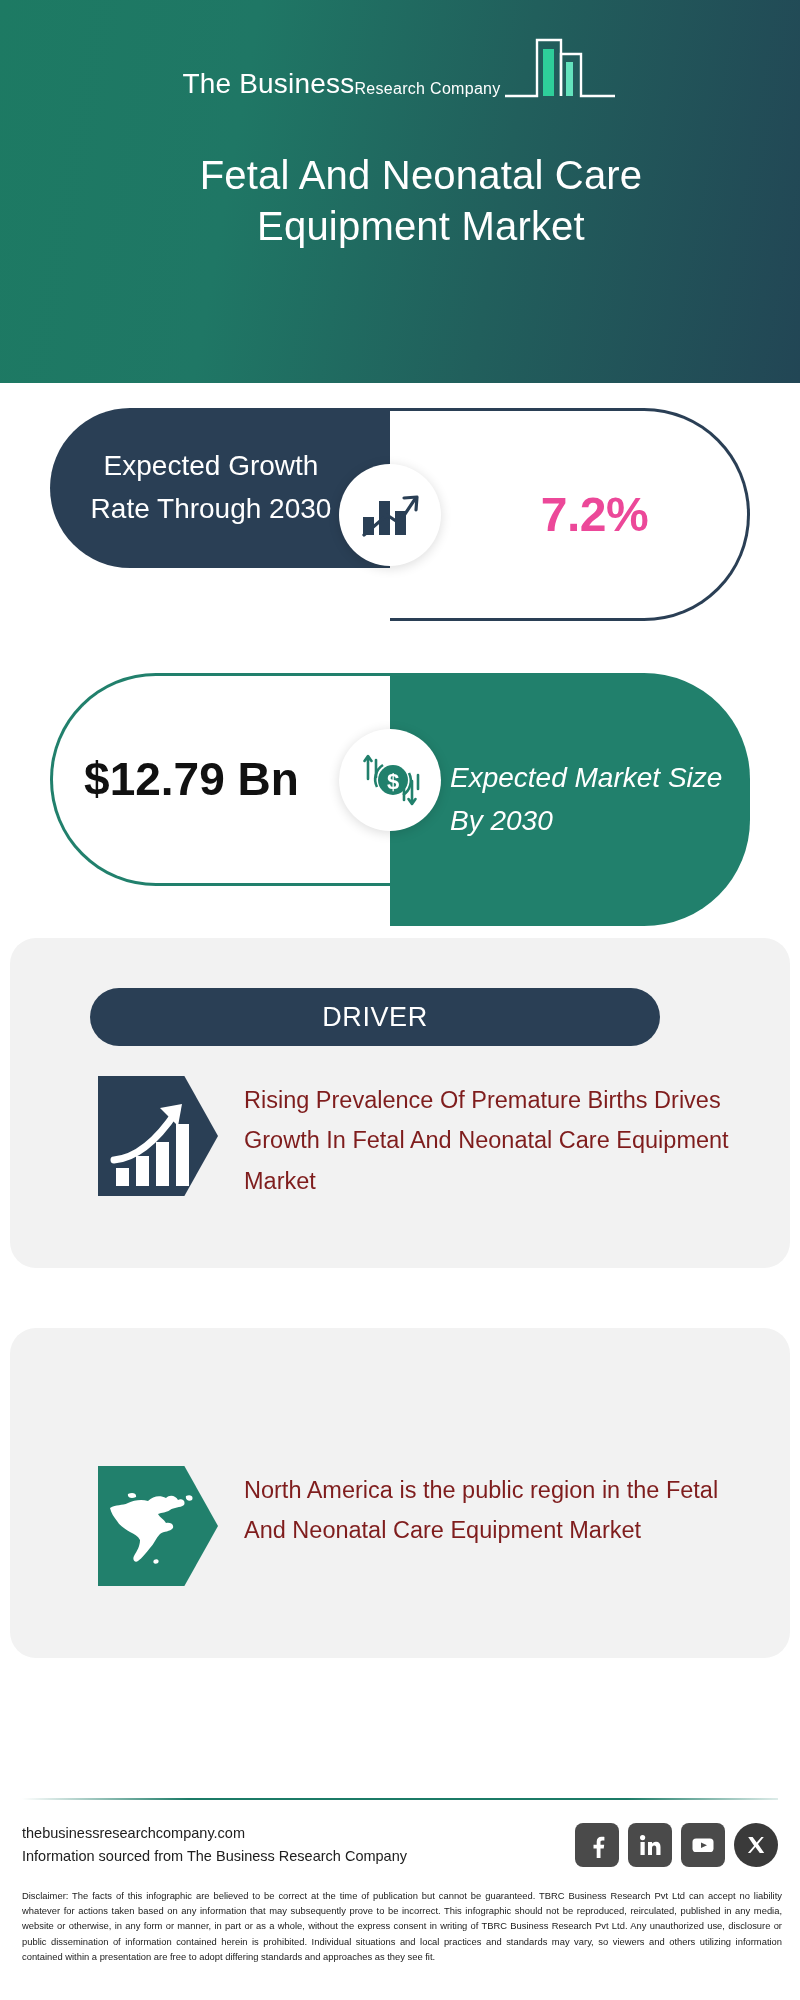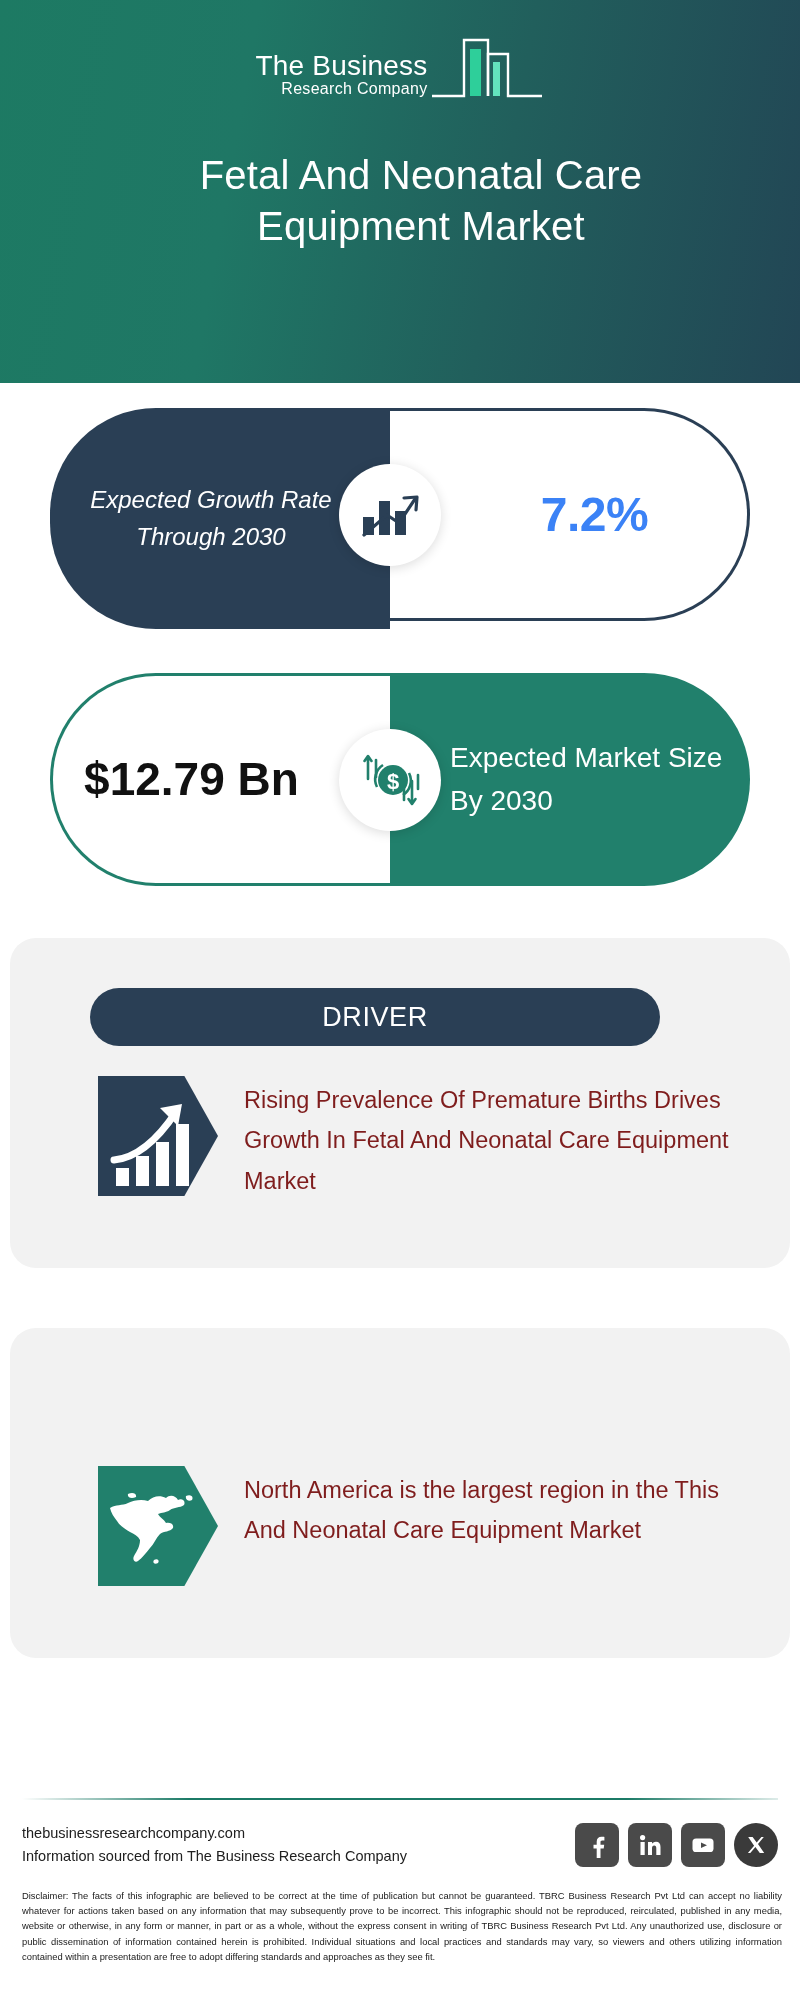--- a/index.html
+++ b/index.html
@@ -34,21 +34,21 @@
     align-items: flex-end;
   }
   .logo {
     position: relative;
     display: flex;
     align-items: flex-end;
     height: 80px;
   }
   .logo-text {
     display: flex;
-    flex-direction: column;
+    flex-direction: row;
     align-items: flex-end;
     padding-bottom: 6px;
     padding-right: 2px;
   }
   .logo-line1 {
     color: #ffffff;
     font-size: 28px;
     letter-spacing: 0.2px;
     line-height: 1.04;
     font-weight: 300;
@@ -84,50 +84,49 @@
     height: 213px;
     display: flex;
   }
   .stat-row.growth { top: 408px; }
   .stat-row.size   { top: 673px; }
 
   
   .gr-label {
     position: relative;
     width: 340px;
-    height: 221px;
+    height: 160px;
     background: #2a3f55;
     border-radius: 106px 0 0 106px;
     display: flex;
     align-items: center;
     justify-content: center;
     color: #ffffff;
-    font-size: 24px;
+    font-size: 28px;
     line-height: 1.52;
     text-align: center;
     padding-left: 26px;
     padding-right: 44px;
     z-index: 2;
-    font-style: italic;
   }
   .gr-value {
     position: relative;
     width: 360px;
     height: 213px;
     background: #ffffff;
     border-top: 3px solid #2a3f55;
     border-right: 3px solid #2a3f55;
     border-bottom: 3px solid #2a3f55;
     border-radius: 0 106px 106px 0;
     display: flex;
     align-items: center;
     justify-content: center;
     font-size: 48px;
     font-weight: 700;
-    color: #3b82f6;
+    color: #ec4899;
     letter-spacing: -0.5px;
     padding-left: 52px;
   }
 
   
   .sz-value {
     position: relative;
     width: 340px;
     height: 213px;
     background: #ffffff;
@@ -141,33 +140,34 @@
     font-size: 46px;
     font-weight: 700;
     color: #111111;
     line-height: 1.24;
     text-align: center;
     padding-right: 60px;
   }
   .sz-label {
     position: relative;
     width: 360px;
-    height: 213px;
+    height: 253px;
     background: #21806c;
     border-radius: 0 106px 106px 0;
     display: flex;
     align-items: center;
     justify-content: center;
     color: #ffffff;
     font-size: 28px;
     line-height: 1.52;
     text-align: left;
     padding-left: 60px;
     padding-right: 24px;
     z-index: 2;
+    font-style: italic;
   }
 
   .badge-circle {
     position: absolute;
     width: 102px;
     height: 102px;
     border-radius: 50%;
     background: #ffffff;
     box-shadow: 0 2px 12px rgba(0,0,0,0.14);
     display: flex;
@@ -360,21 +360,21 @@
       <div class="panel-icon green">
         <svg width="120" height="120" viewBox="0 0 120 120">
           <path fill="#ffffff" d="M12 42 C18 38, 24 40, 30 37 C36 34, 44 33, 50 35 C55 30, 62 29, 68 32 C72 28, 78 30, 80 34
             C84 32, 88 35, 86 39 C82 42, 76 41, 72 44 C68 47, 64 46, 60 48 C62 52, 66 53, 68 57
             C72 56, 76 58, 75 62 C72 66, 66 65, 62 68 C58 72, 56 78, 52 82 C48 87, 44 92, 40 95
             C37 97, 34 94, 36 90 C39 85, 42 80, 42 74 C40 70, 36 68, 32 66 C27 63, 22 60, 19 55
             C16 51, 13 47, 12 42 Z M88 30 C92 28, 96 30, 94 34 C91 36, 87 34, 88 30 Z
             M30 28 C34 26, 39 27, 38 31 C34 33, 29 32, 30 28 Z M56 94 C59 92, 62 94, 60 97 C57 99, 54 97, 56 94 Z"></path>
         </svg>
       </div>
-      <div class="panel-text">North America is the largest region in the This And Neonatal Care Equipment Market</div>
+      <div class="panel-text">North America is the public region in the Fetal And Neonatal Care Equipment Market</div>
     </div>
   </div>
 
   <div class="divider"></div>
 
   <div class="footer">
     <div class="source-text">
       <div>thebusinessresearchcompany.com</div>
       <div>Information sourced from The Business Research Company</div>
     </div>

